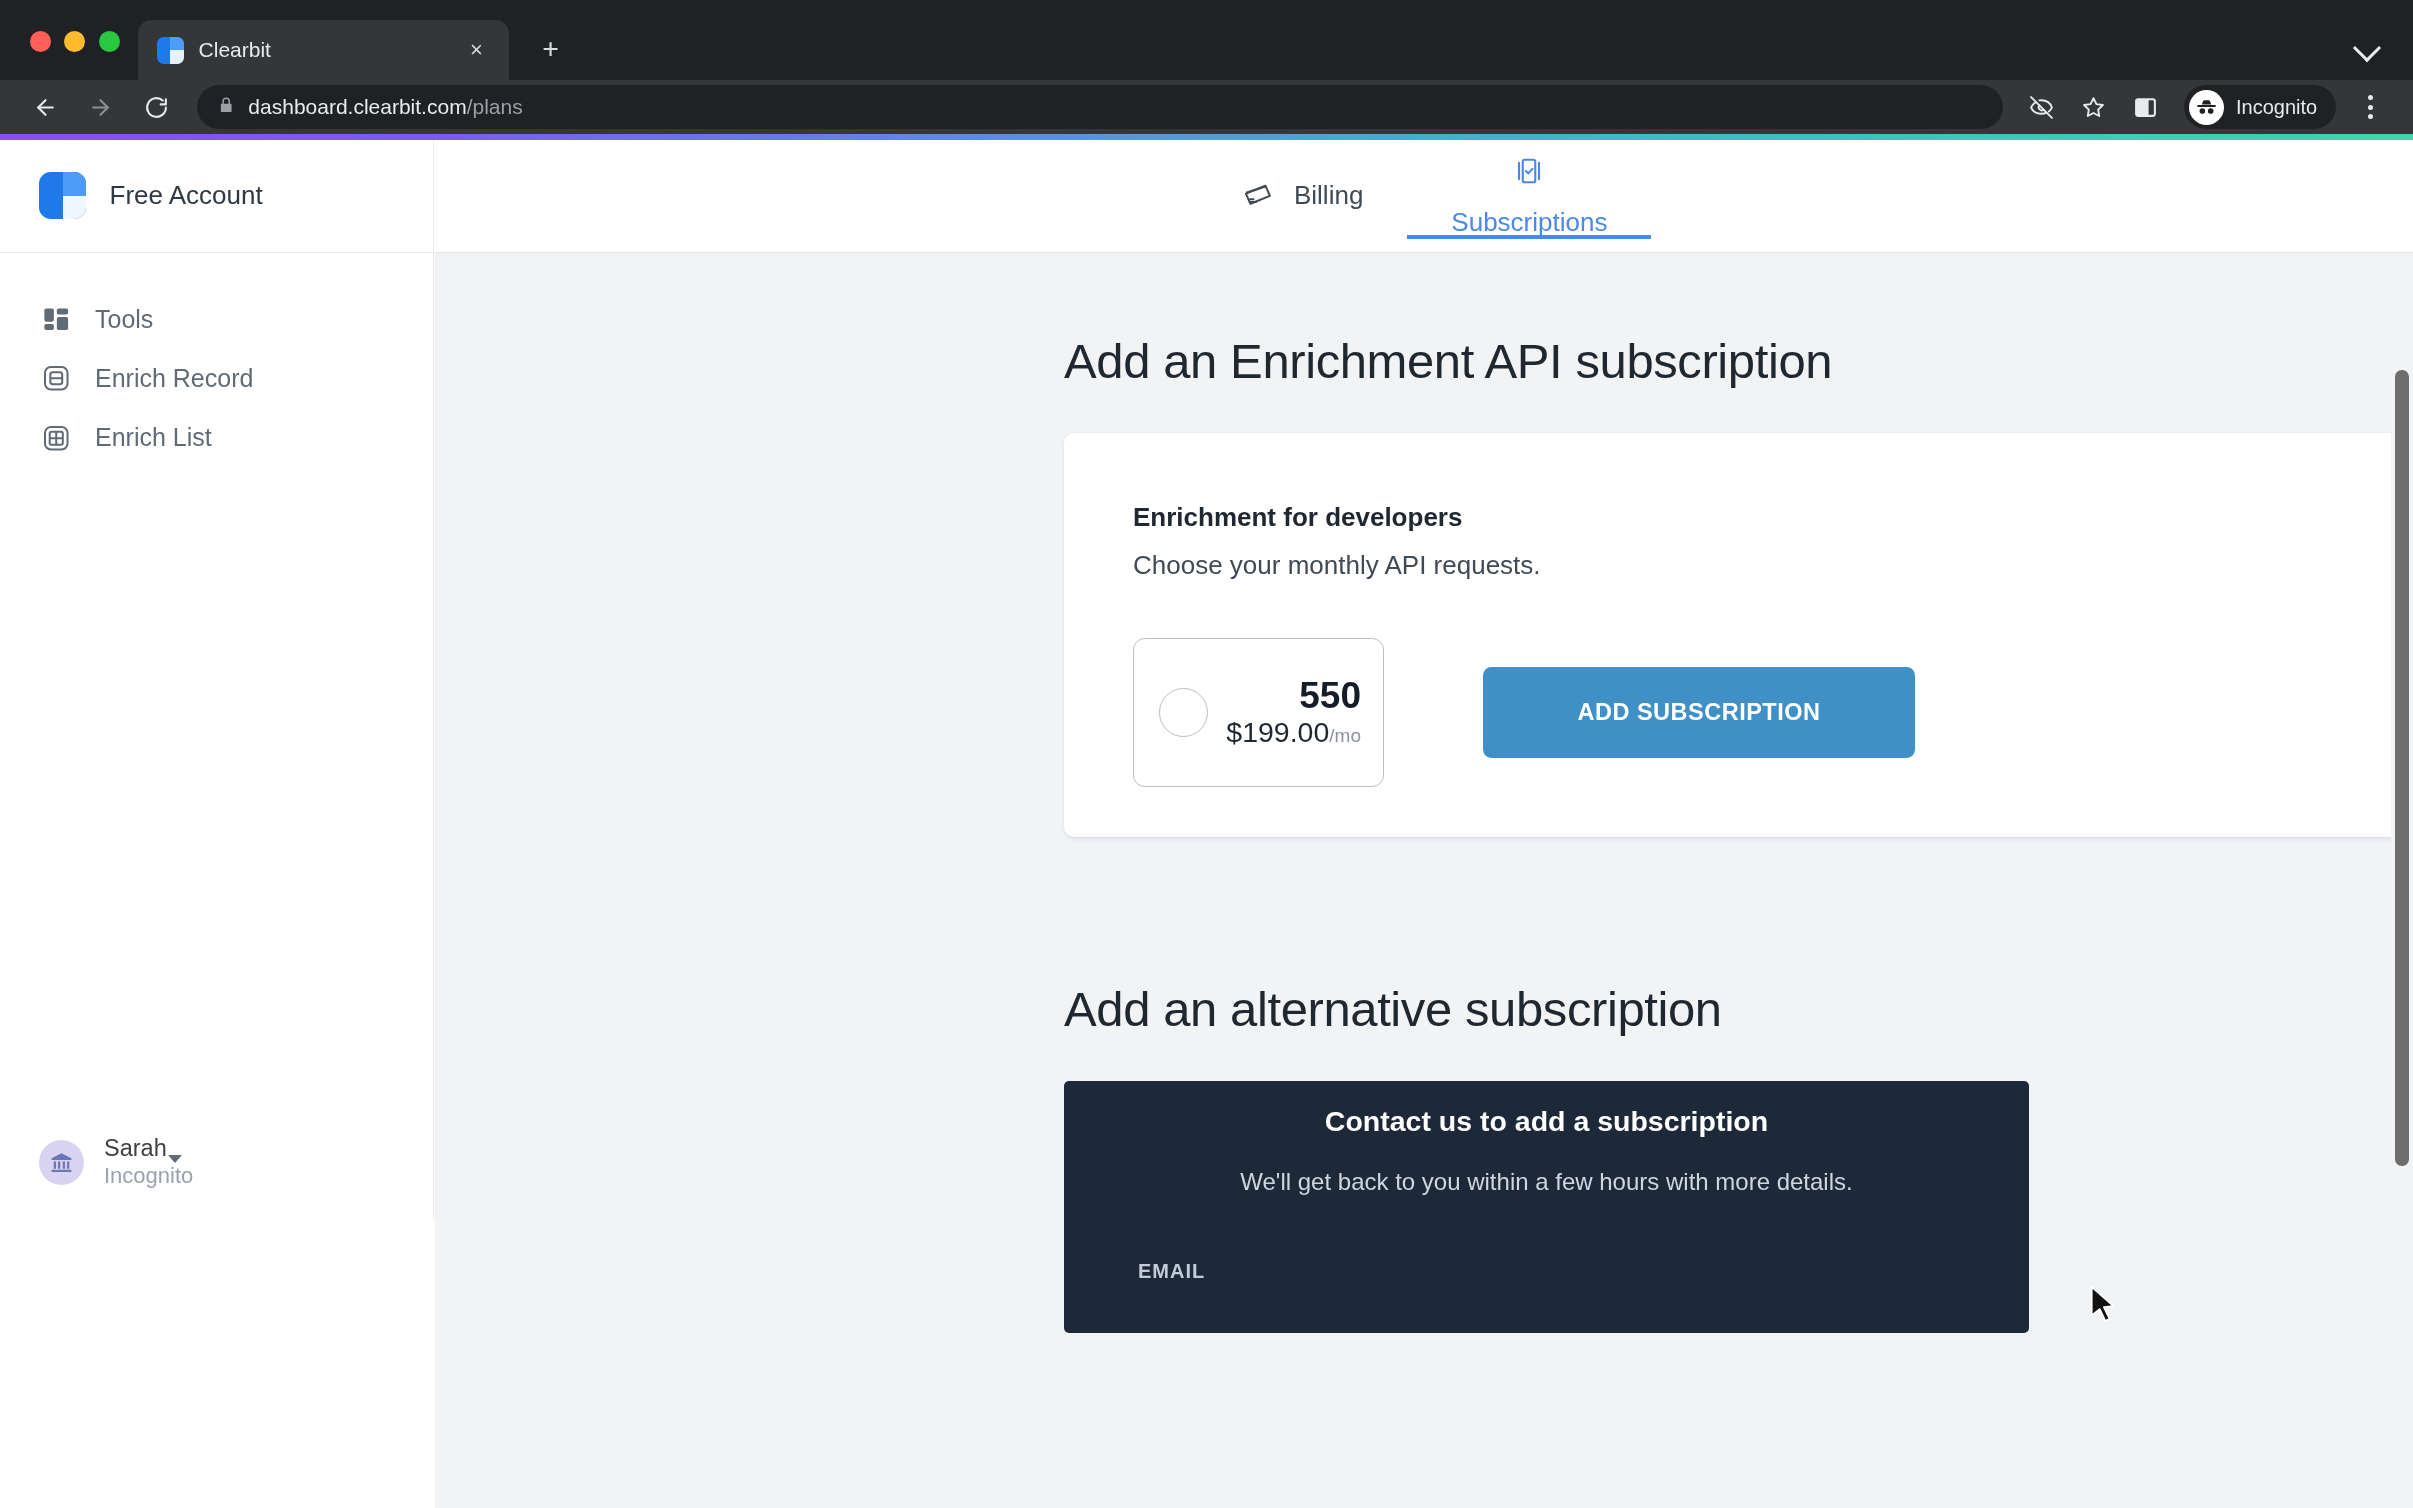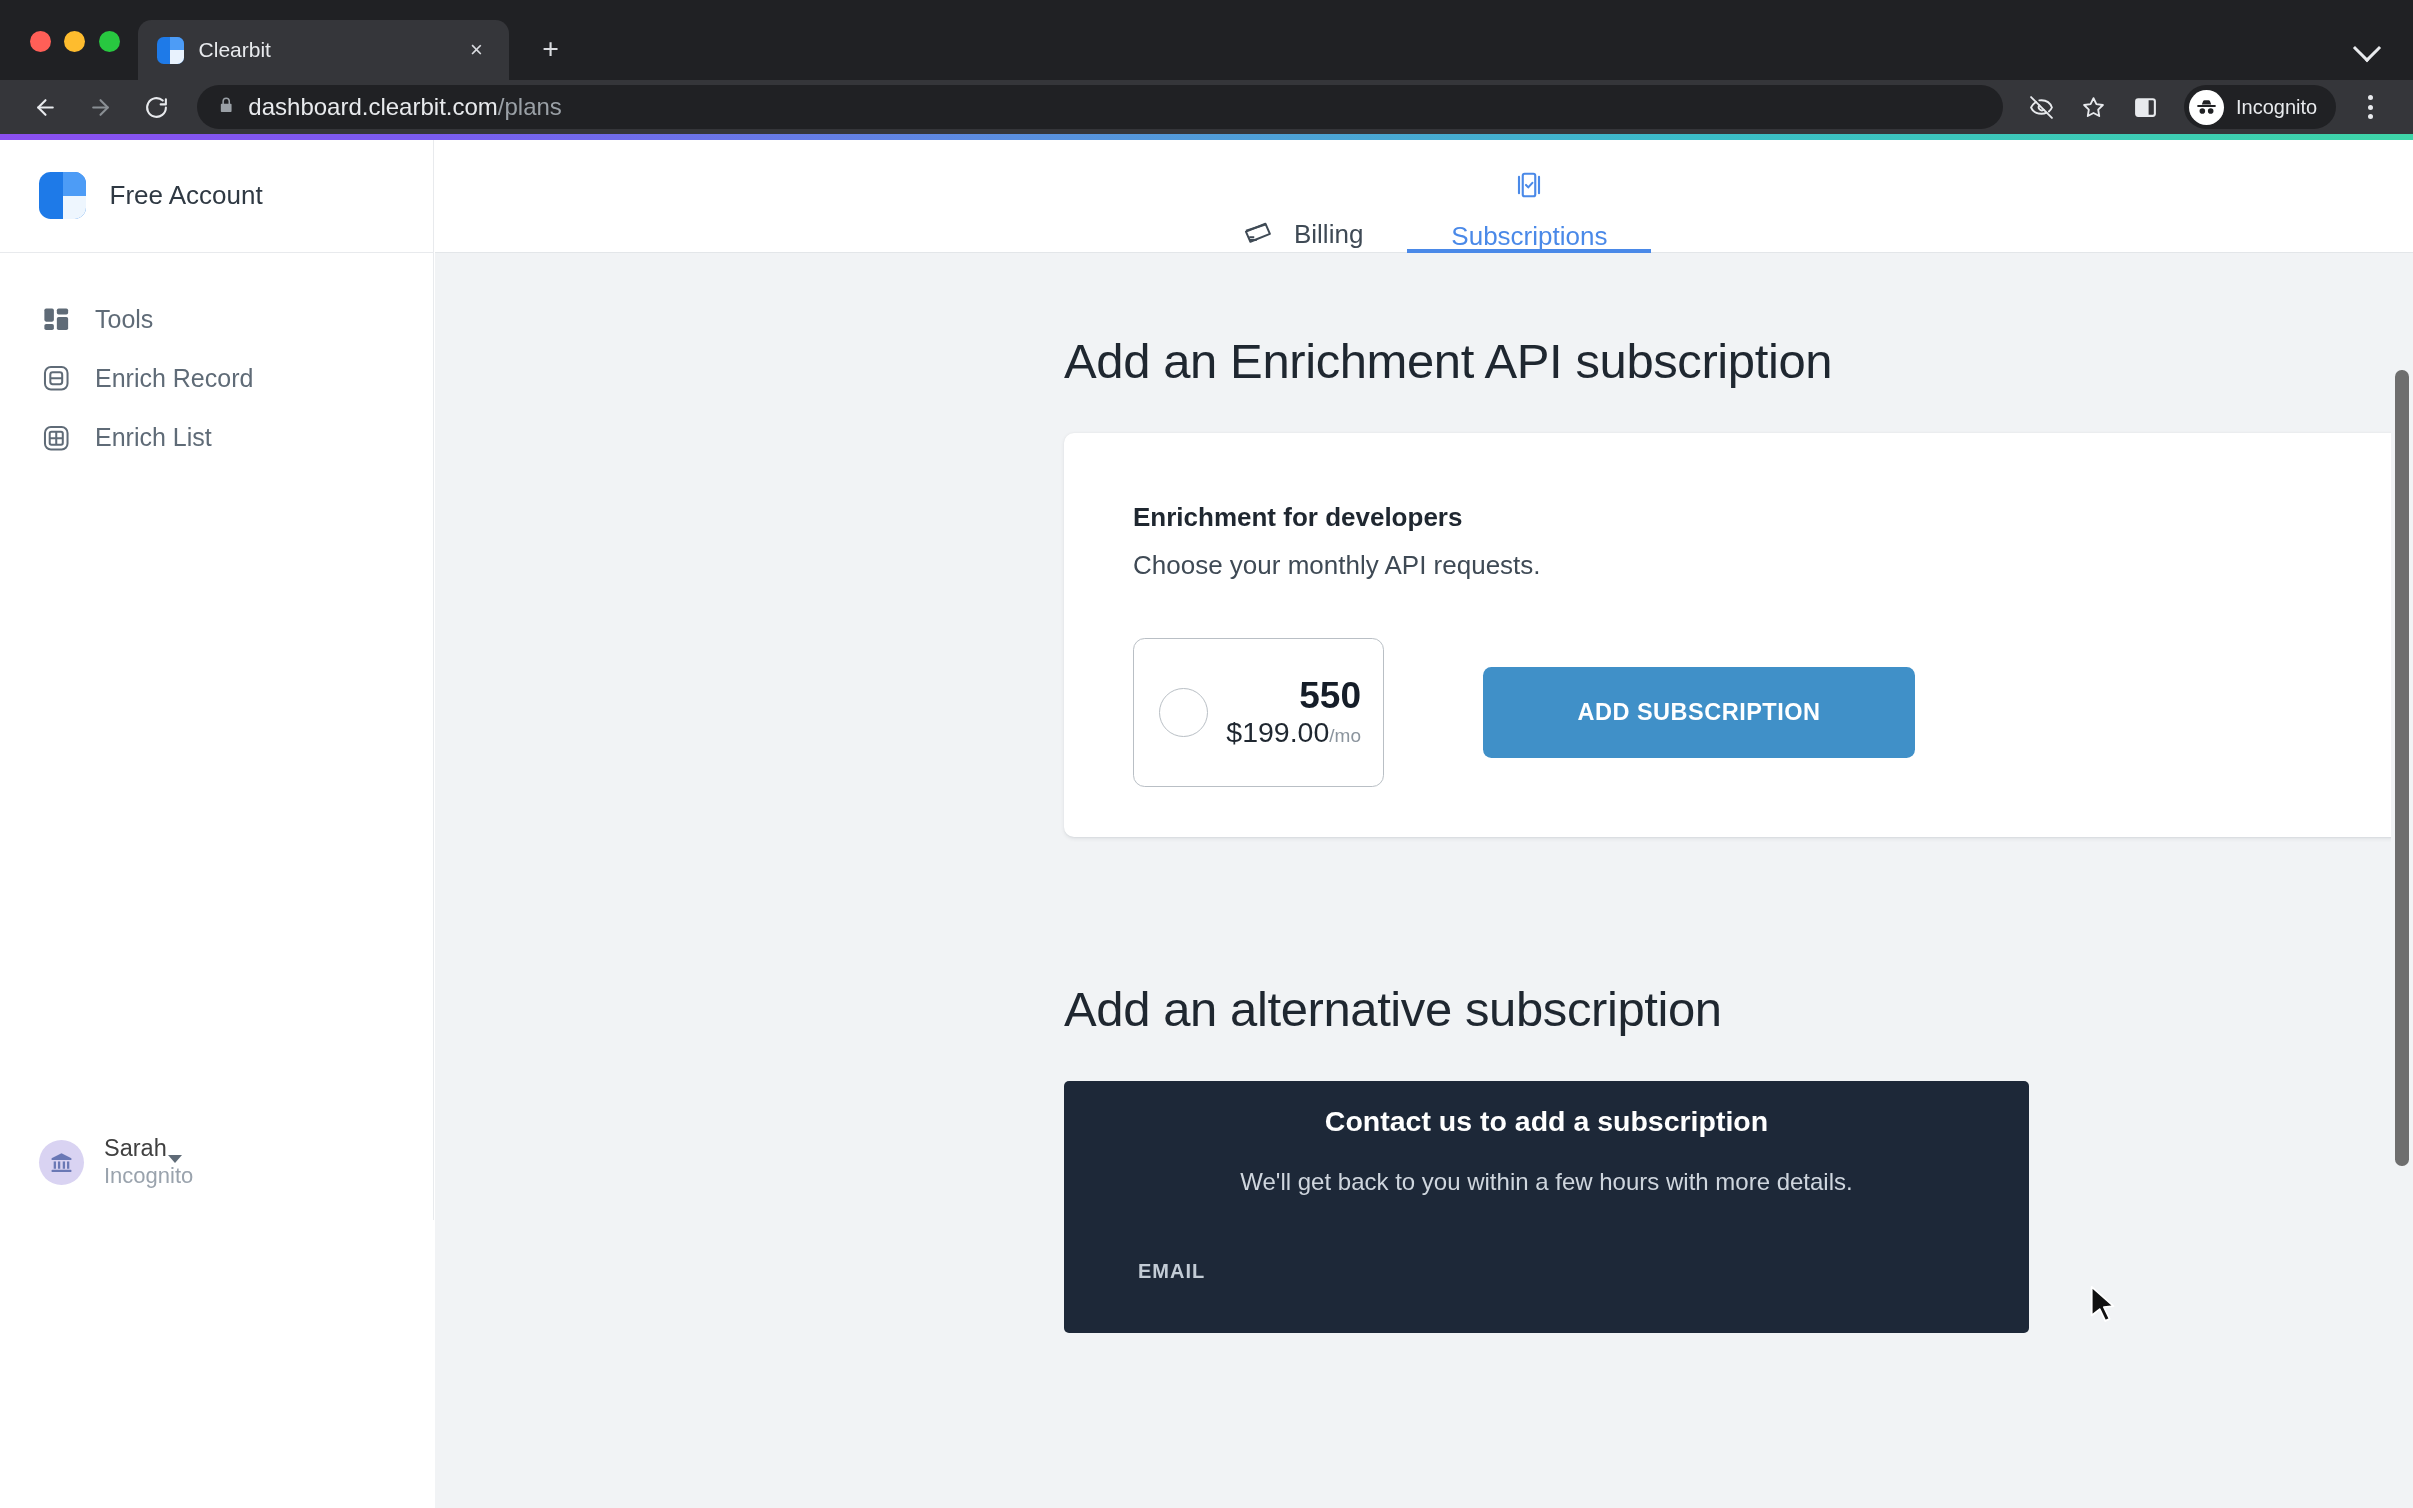--- a/index.html
+++ b/index.html
@@ -54,21 +54,21 @@
     height: 54px; background: #35363a; display: flex; align-items: center;
     padding: 0 22px; gap: 8.4px;
   }
   .nav-btn { width: 47px; height: 47px; display:flex; align-items:center; justify-content:center; border-radius: 50%; }
   .nav-btn svg { display:block; }
   .omnibox {
     flex: 1; height: 44px; background: #202124; border-radius: 22px;
     display: flex; align-items: center; padding: 0 20px; gap: 13.4px;
     margin: 0 8.4px;
   }
-  .omni-url { color:#e8eaed; font-size: 24px; white-space: nowrap; }
+  .omni-url { color:#e8eaed; font-size: 21px; white-space: nowrap; }
   .omni-url .path { color: #9aa0a6; }
   .omni-actions { display:flex; align-items:center; gap: 6.7px; margin-left: auto; }
   .tb-icon { width: 45px; height: 45px; display:flex; align-items:center; justify-content:center; border-radius:50%; }
   .incognito-pill {
     height: 44px; border-radius: 22px; background: #202124;
     display:flex; align-items:center; gap: 11.7px; padding: 0 18.4px 0 5px; margin-left: 10px;
   }
   .incog-avatar {
     width: 35px; height: 35px; border-radius: 50%; background:#ffffff;
     display:flex; align-items:center; justify-content:center;
@@ -130,21 +130,21 @@
   .user-org { font-size: 22px; color: #9aa3ad; }
   .caret { width:0;height:0;border-left:7.5px solid transparent;border-right:7.5px solid transparent;border-top:8.4px solid #5f6b77; display:inline-block; }
 
   
   .main {
     position: absolute; left: 435px; top: 5.9px; right: 0; height: 1368px;
     display: flex; flex-direction: column; background: #f1f3f5;
   }
   .tabs-bar {
     height: 113px; background:#ffffff; border-bottom: 0.8px solid #e3e6e9;
-    display:flex; align-items: flex-end; justify-content: center; gap: 0;
+    display:flex; align-items: center; justify-content: center; gap: 0;
     position: relative; flex: none;
   }
   .tab-item {
     display:flex; align-items:center; gap: 18.4px; padding: 0 44px;
     font-size: 26px; color: #3f4a55; position: relative;
   }
   .tab-item.active { color: #4a89e8; flex-direction: column; }
   .tab-item.active::after {
     content:''; position:absolute; left:0; right:0; bottom: -0.8px; height: 4.2px; background:#4a89e8;
   }

